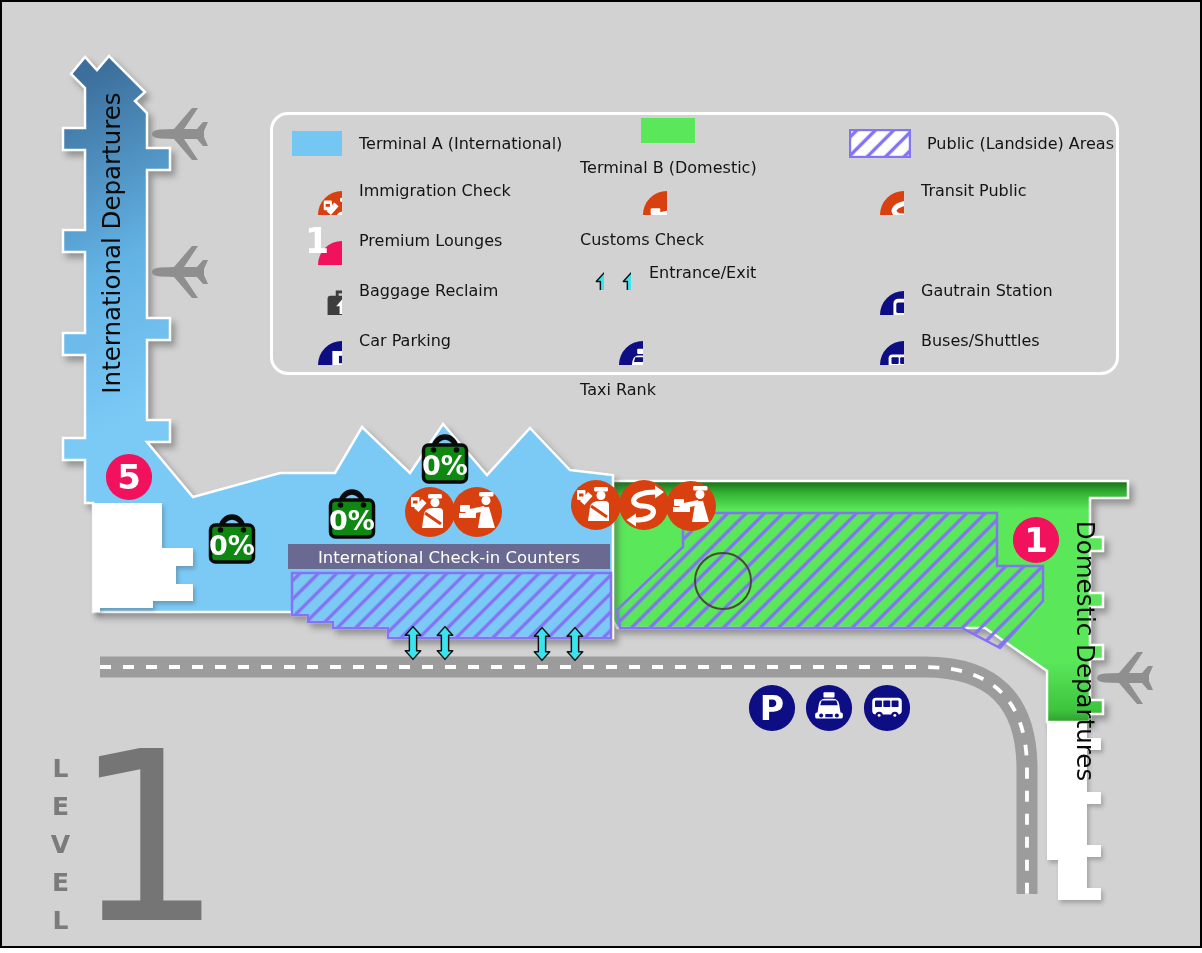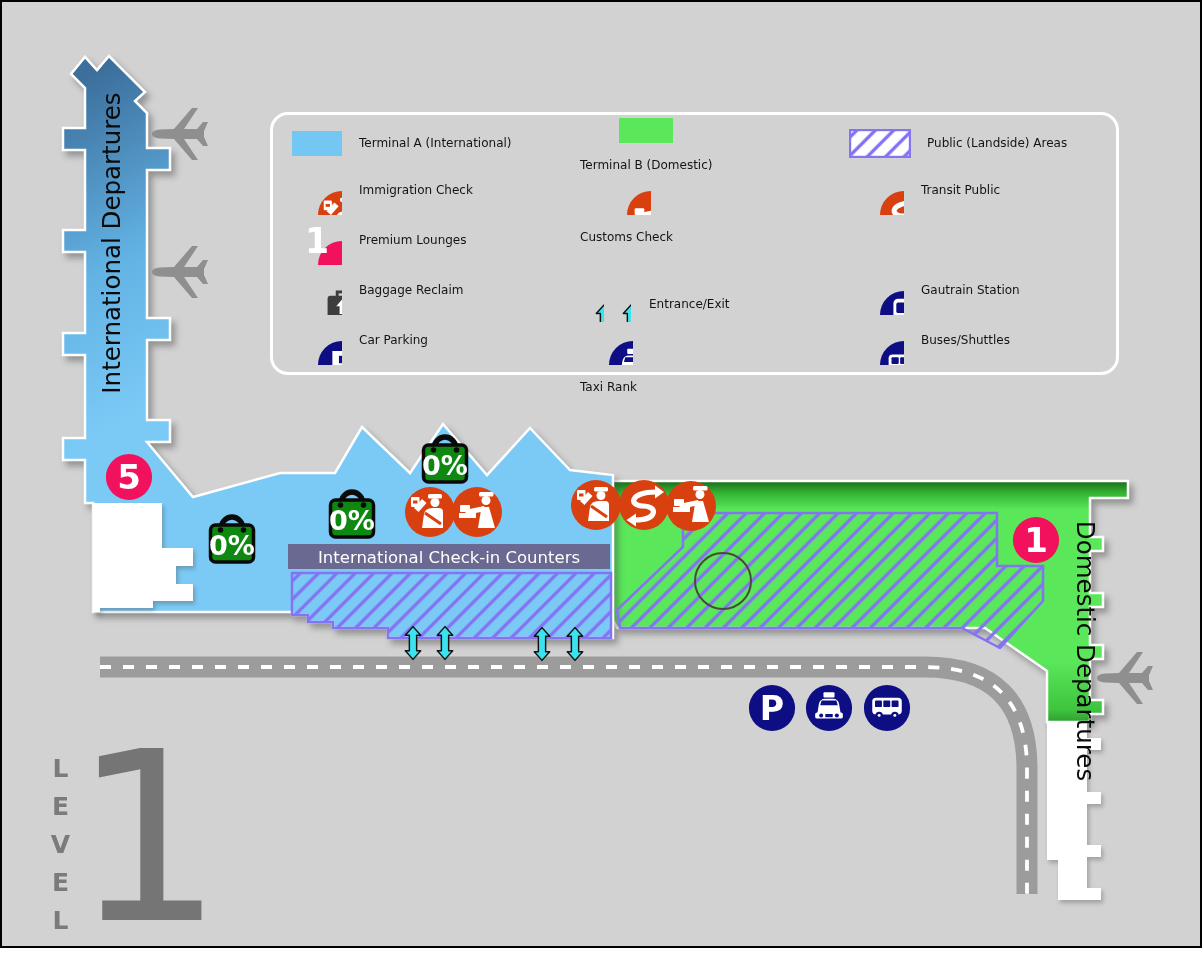--- a/index.html
+++ b/index.html
@@ -8,21 +8,21 @@
   .stage{position:absolute;left:0;top:0;width:1202px;height:948px;
          background:#d2d2d2;border:2px solid #000;box-sizing:border-box;}
   .stage > svg{position:absolute;left:-2px;top:-2px;}
 
   
   .legend{position:absolute;left:268px;top:110px;width:849px;height:263px;
           border:3px solid #fff;border-radius:18px;box-sizing:border-box;
           background:transparent;}
   .cell{position:absolute;display:flex;align-items:center;height:50px;gap:15px;}
   .ibox{width:54px;display:flex;justify-content:center;align-items:center;gap:7px;flex:none;}
-  .lbl{font-size:12px;color:#141414;white-space:nowrap;}
+  .lbl{font-size:16px;color:#141414;white-space:nowrap;}
   .sw-a{width:50px;height:25px;background:#74c6f3;}
   .sw-b{width:57px;height:25px;background:#5ae75a;}
 
   .vtext-level{position:absolute;left:44px;top:752px;
     writing-mode:vertical-lr;text-orientation:upright;
     font-size:25px;font-weight:bold;color:#7b7b7b;letter-spacing:9px;}
 
   svg text{font-family:"DejaVu Sans",sans-serif;}
   .shadow{filter:drop-shadow(4px 5px 3px rgba(70,70,70,.45));}
   .shadow-sm{filter:drop-shadow(2px 3px 2px rgba(70,70,70,.35));}
@@ -290,21 +290,21 @@
   </div>
 
   <div class="cell" style="left:17px;top:150px;text-align:right;">
     <span class="ibox">
           <svg width="50" height="50" viewBox="-26 -26 52 52">
             <use href="#sym-baggage"></use>
           </svg>
         </span>
     <span class="lbl">Baggage Reclaim</span>
   </div>
-  <div class="cell" style="left:307px;top:164px;">
+  <div class="cell" style="left:307px;top:132px;">
     <span class="ibox">
       <svg width="20" height="36" viewBox="-11 -19 22 38">
             <use href="#sym-arrow"></use>
           </svg>
       <svg width="20" height="36" viewBox="-11 -19 22 38">
             <use href="#sym-arrow"></use>
           </svg>
     </span>
     <span class="lbl">Entrance/Exit</span>
   </div>

